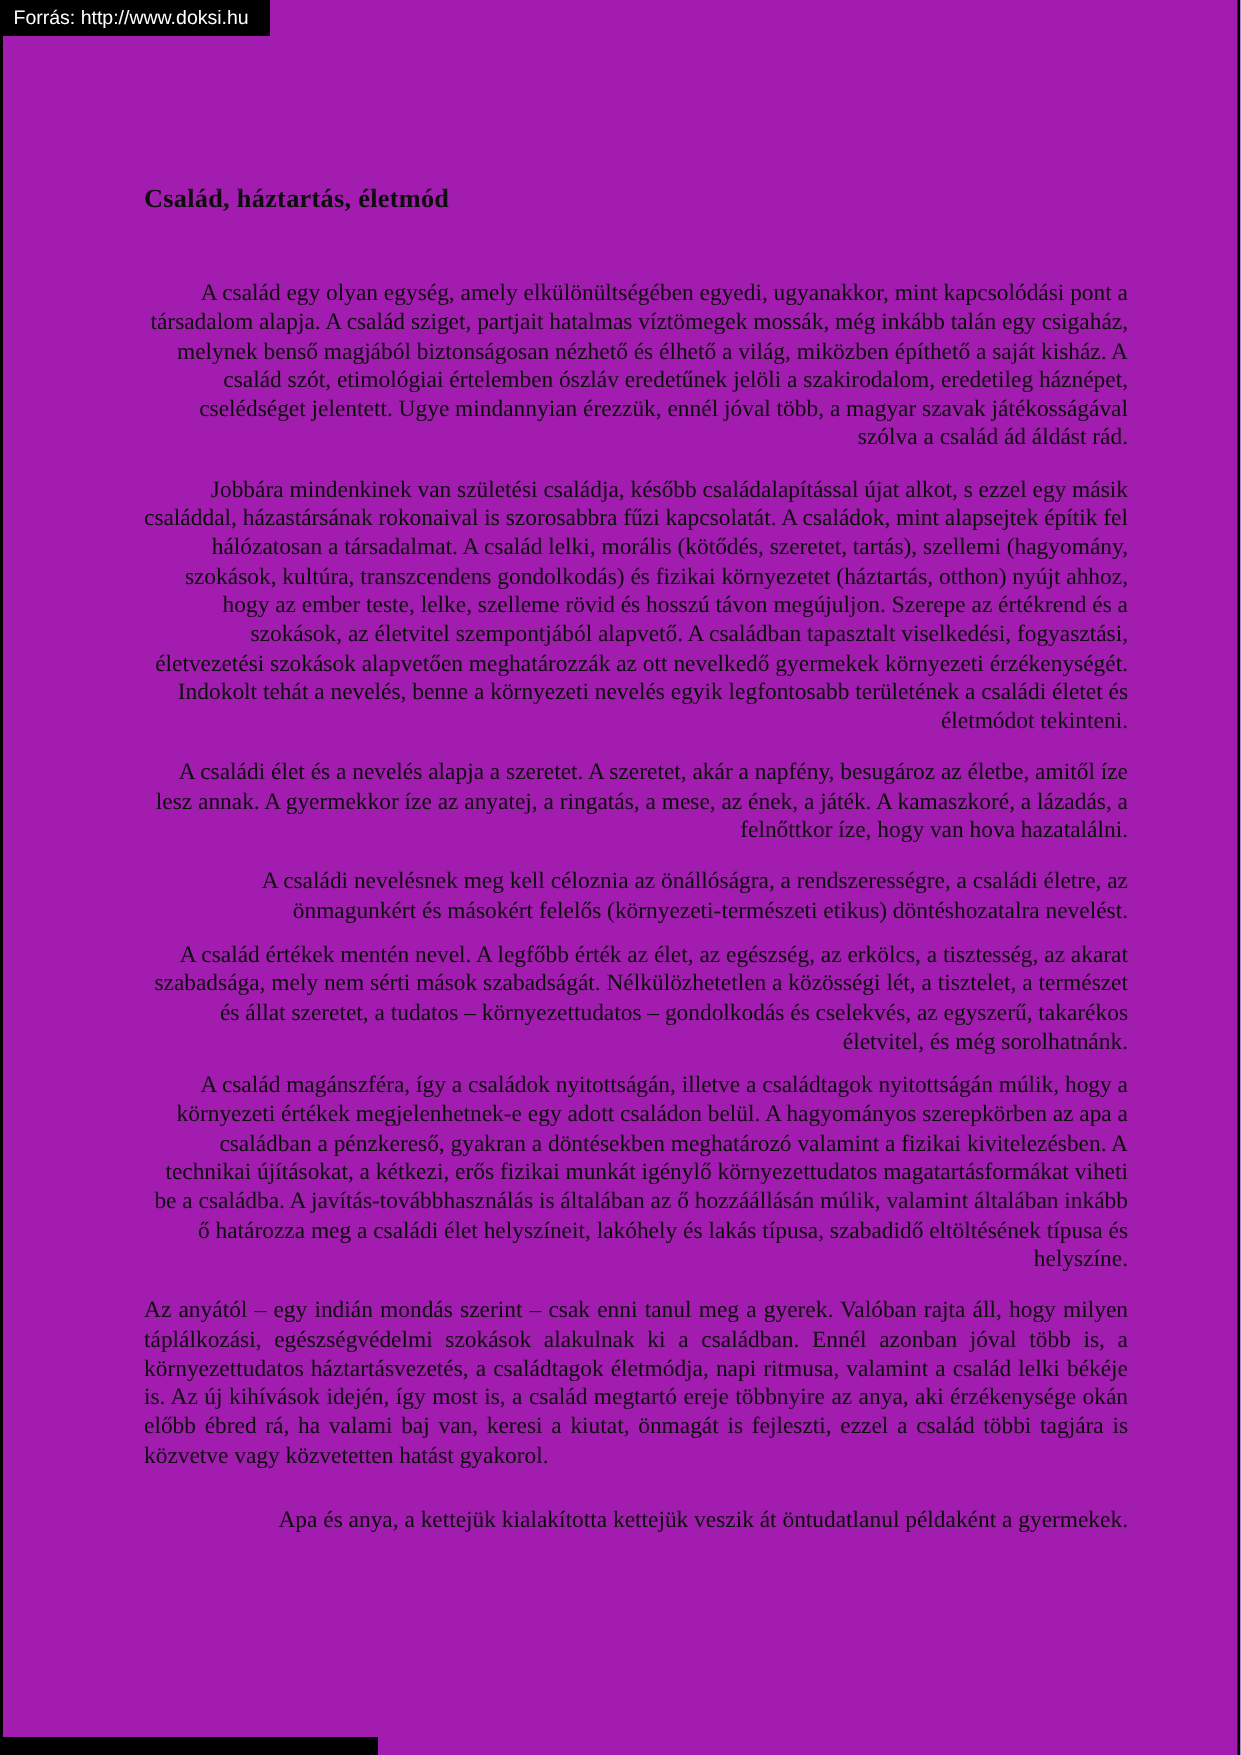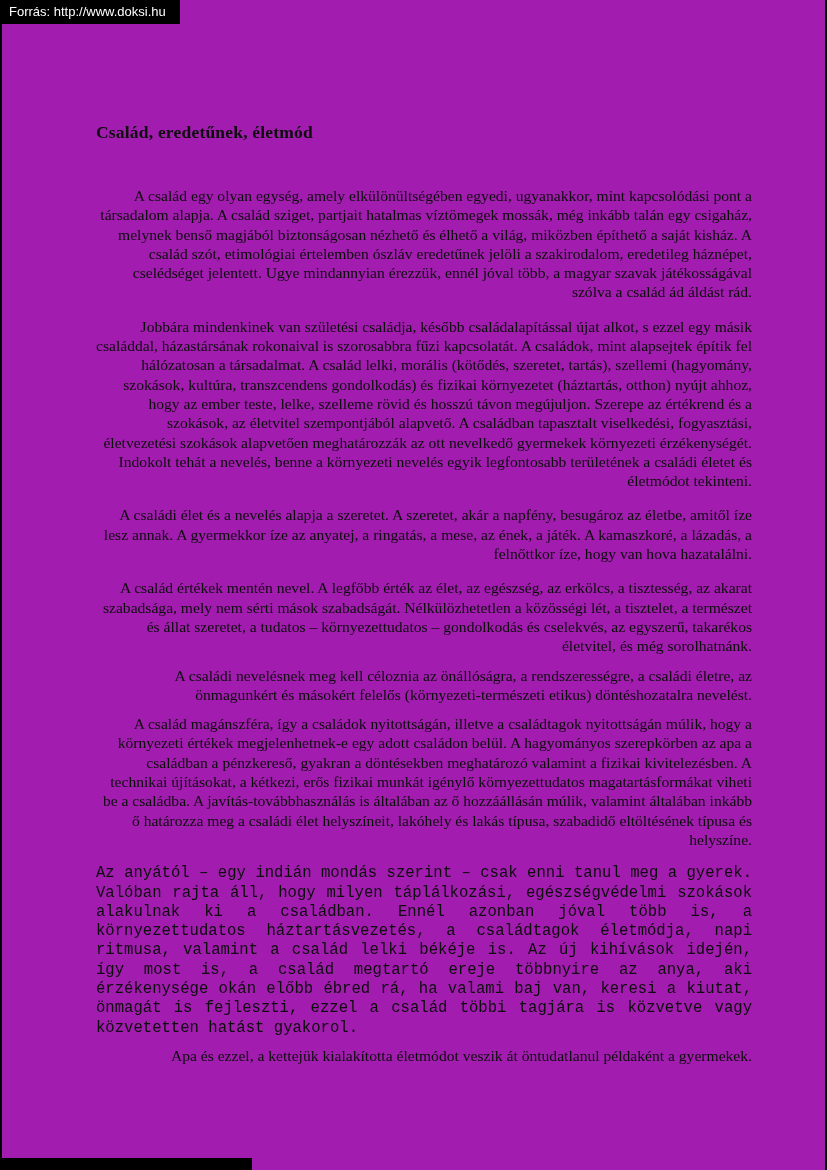--- a/index.html
+++ b/index.html
@@ -65,39 +65,39 @@
     margin: 0 0 43px 0;
     letter-spacing: 0.2px;
   }
   .content p {
     font-size: 15.6px;
     line-height: 19.3px;
     margin: 0 0 15px 0;
     text-align: right;
   }
   .content p.tight { margin-bottom: 10px; }
-  .content p.justify { text-align: justify; margin-bottom: 8px; font-family: Liberation Mono, monospace; }
+  .content p.justify { text-align: justify; margin-bottom: 24px; }
 </style>
 </head>
 <body>
 
 <div class="page">
 
   <div class="stamp">Forrás: http://www.doksi.hu</div>
 
   <div class="edge-left"></div>
   <div class="edge-right"></div>
   <div class="stamp-bottom"></div>
 
   <div class="content">
-    <h1 class="doc-title">Család, eredetűnek, életmód</h1>
+    <h1 class="doc-title">Család, háztartás, életmód</h1>
 
     <p>A család egy olyan egység, amely elkülönültségében egyedi, ugyanakkor, mint kapcsolódási pont a társadalom alapja. A család sziget, partjait hatalmas víztömegek mossák, még inkább talán egy csigaház, melynek benső magjából biztonságosan nézhető és élhető a világ, miközben építhető a saját kisház. A család szót, etimológiai értelemben ószláv eredetűnek jelöli a szakirodalom, eredetileg háznépet, cselédséget jelentett. Ugye mindannyian érezzük, ennél jóval több, a magyar szavak játékosságával szólva a család ád áldást rád.</p>
     <p>Jobbára mindenkinek van születési családja, később családalapítással újat alkot, s ezzel egy másik családdal, házastársának rokonaival is szorosabbra fűzi kapcsolatát. A családok, mint alapsejtek építik fel hálózatosan a társadalmat. A család lelki, morális (kötődés, szeretet, tartás), szellemi (hagyomány, szokások, kultúra, transzcendens gondolkodás) és fizikai környezetet (háztartás, otthon) nyújt ahhoz, hogy az ember teste, lelke, szelleme rövid és hosszú távon megújuljon. Szerepe az értékrend és a szokások, az életvitel szempontjából alapvető. A családban tapasztalt viselkedési, fogyasztási, életvezetési szokások alapvetően meghatározzák az ott nevelkedő gyermekek környezeti érzékenységét. Indokolt tehát a nevelés, benne a környezeti nevelés egyik legfontosabb területének a családi életet és életmódot tekinteni.</p>
     <p>A családi élet és a nevelés alapja a szeretet. A szeretet, akár a napfény, besugároz az életbe, amitől íze lesz annak. A gyermekkor íze az anyatej, a ringatás, a mese, az ének, a játék. A kamaszkoré, a lázadás, a felnőttkor íze, hogy van hova hazatalálni.</p>
+    <p class="tight">A családi nevelésnek meg kell céloznia az önállóságra, a rendszerességre, a családi életre, az önmagunkért és másokért felelős (környezeti-természeti etikus) döntéshozatalra nevelést.</p>
     <p class="tight">A család értékek mentén nevel. A legfőbb érték az élet, az egészség, az erkölcs, a tisztesség, az akarat szabadsága, mely nem sérti mások szabadságát. Nélkülözhetetlen a közösségi lét, a tisztelet, a természet és állat szeretet, a tudatos – környezettudatos – gondolkodás és cselekvés, az egyszerű, takarékos életvitel, és még sorolhatnánk.</p>
-    <p class="tight">A családi nevelésnek meg kell céloznia az önállóságra, a rendszerességre, a családi életre, az önmagunkért és másokért felelős (környezeti-természeti etikus) döntéshozatalra nevelést.</p>
     <p>A család magánszféra, így a családok nyitottságán, illetve a családtagok nyitottságán múlik, hogy a környezeti értékek megjelenhetnek-e egy adott családon belül. A hagyományos szerepkörben az apa a családban a pénzkereső, gyakran a döntésekben meghatározó valamint a fizikai kivitelezésben. A technikai újításokat, a kétkezi, erős fizikai munkát igénylő környezettudatos magatartásformákat viheti be a családba. A javítás-továbbhasználás is általában az ő hozzáállásán múlik, valamint általában inkább ő határozza meg a családi élet helyszíneit, lakóhely és lakás típusa, szabadidő eltöltésének típusa és helyszíne.</p>
     <p class="justify">Az anyától – egy indián mondás szerint – csak enni tanul meg a gyerek. Valóban rajta áll, hogy milyen táplálkozási, egészségvédelmi szokások alakulnak ki a családban. Ennél azonban jóval több is, a környezettudatos háztartásvezetés, a családtagok életmódja, napi ritmusa, valamint a család lelki békéje is. Az új kihívások idején, így most is, a család megtartó ereje többnyire az anya, aki érzékenysége okán előbb ébred rá, ha valami baj van, keresi a kiutat, önmagát is fejleszti, ezzel a család többi tagjára is közvetve vagy közvetetten hatást gyakorol.</p>
-    <p>Apa és ezzel, a kettejük kialakította életmódot veszik át öntudatlanul példaként a gyermekek.</p>
+    <p>Apa és anya, a kettejük kialakította kettejük veszik át öntudatlanul példaként a gyermekek.</p>
   </div>
 
 </div>
 
 </body></html>

